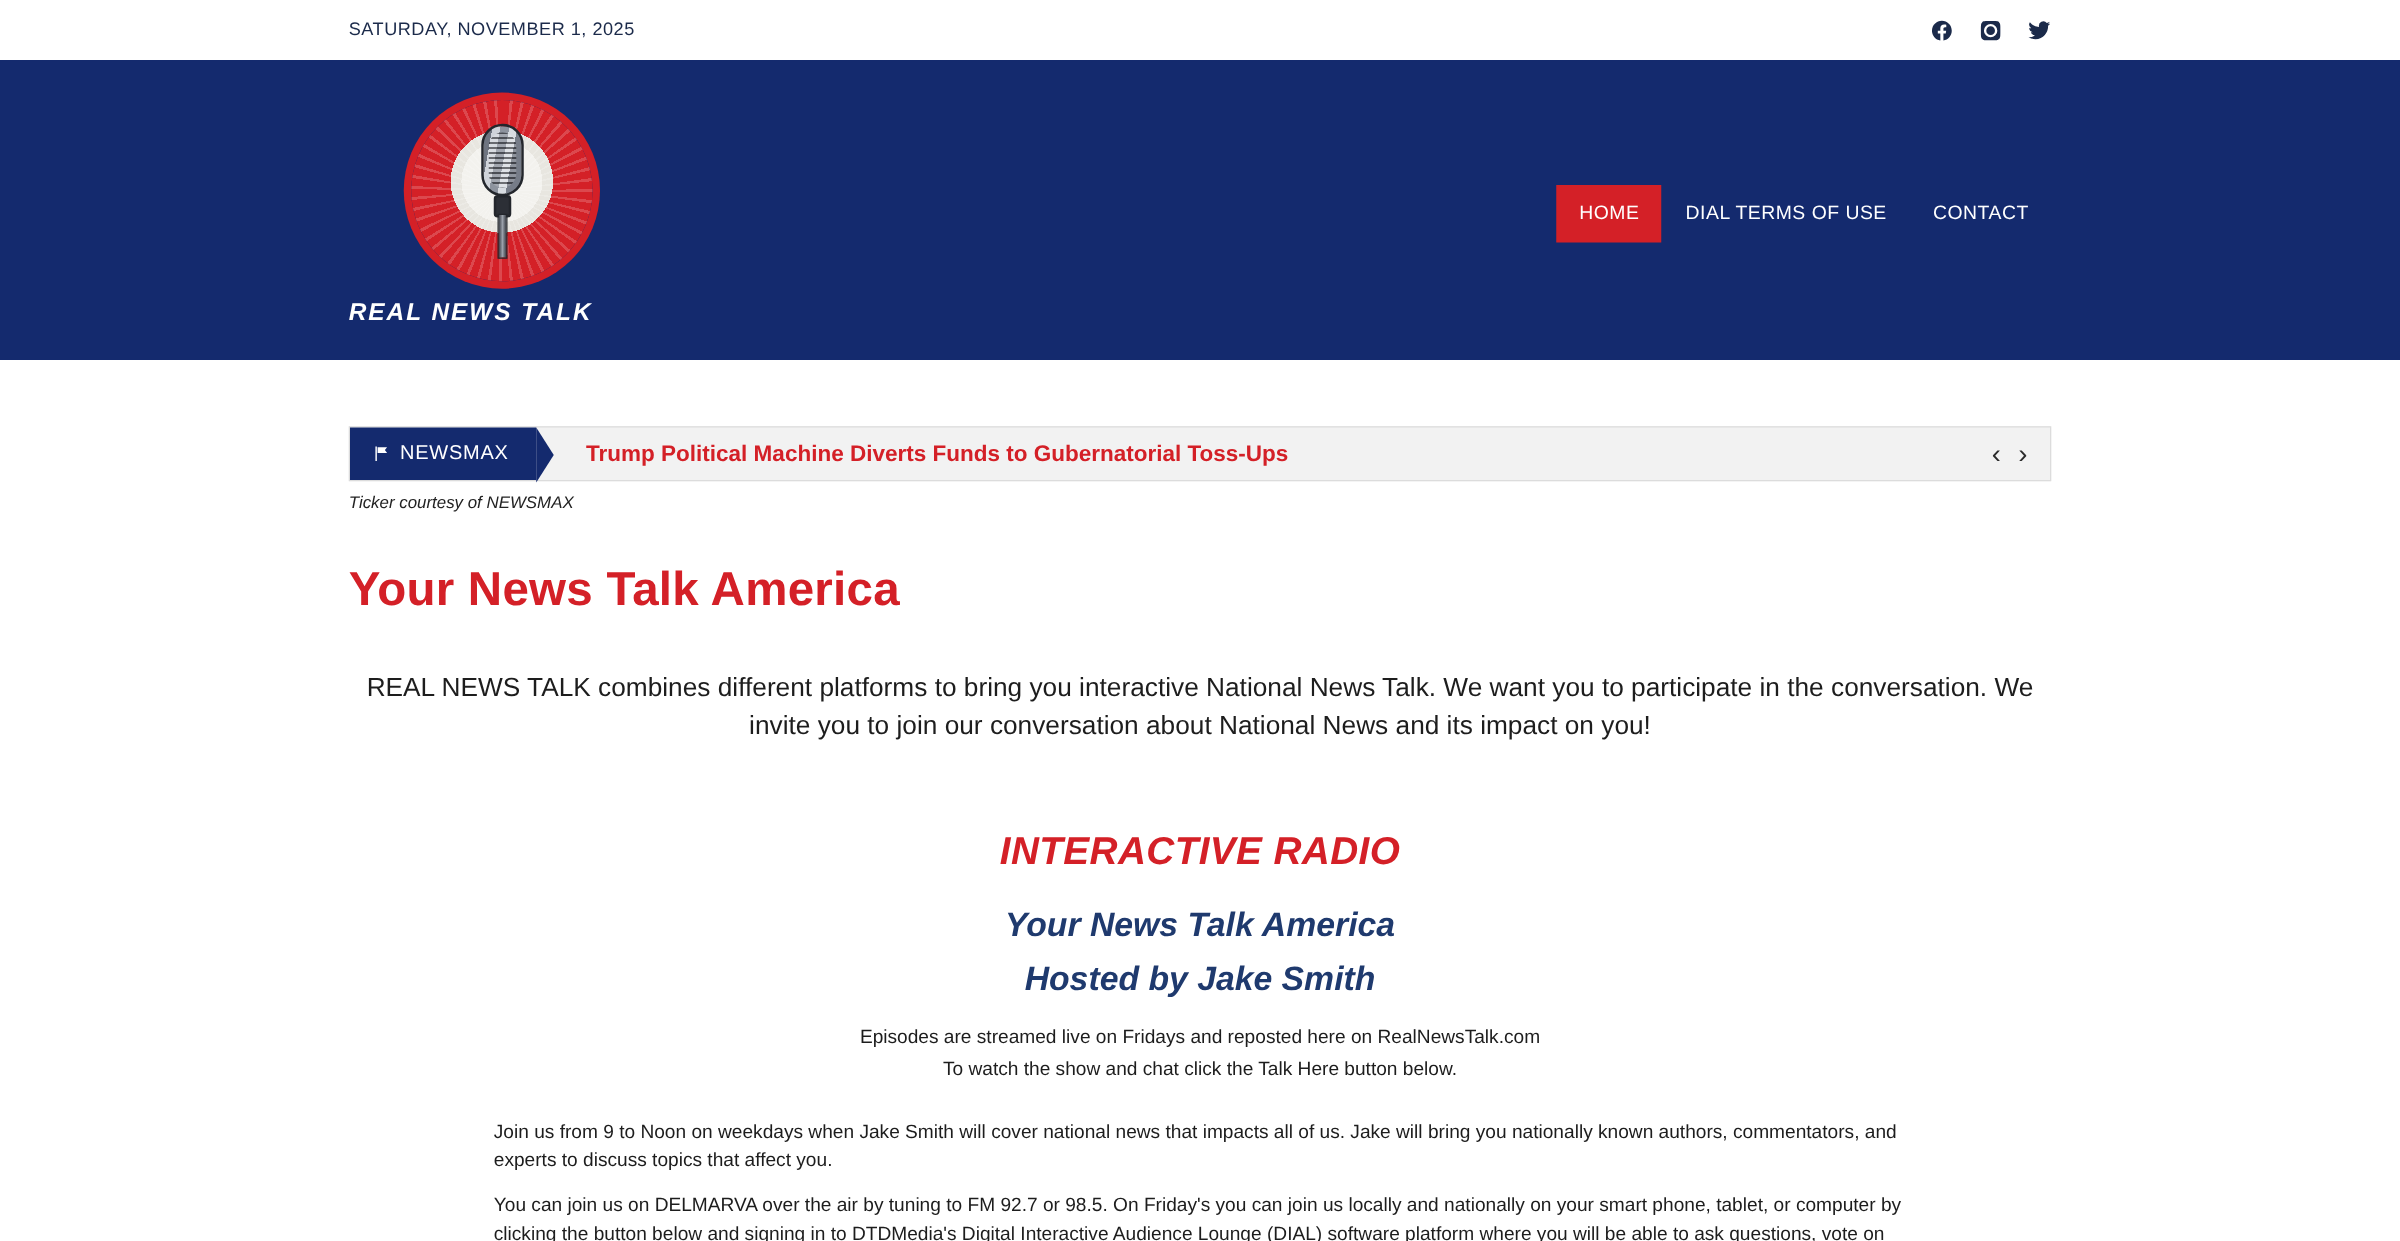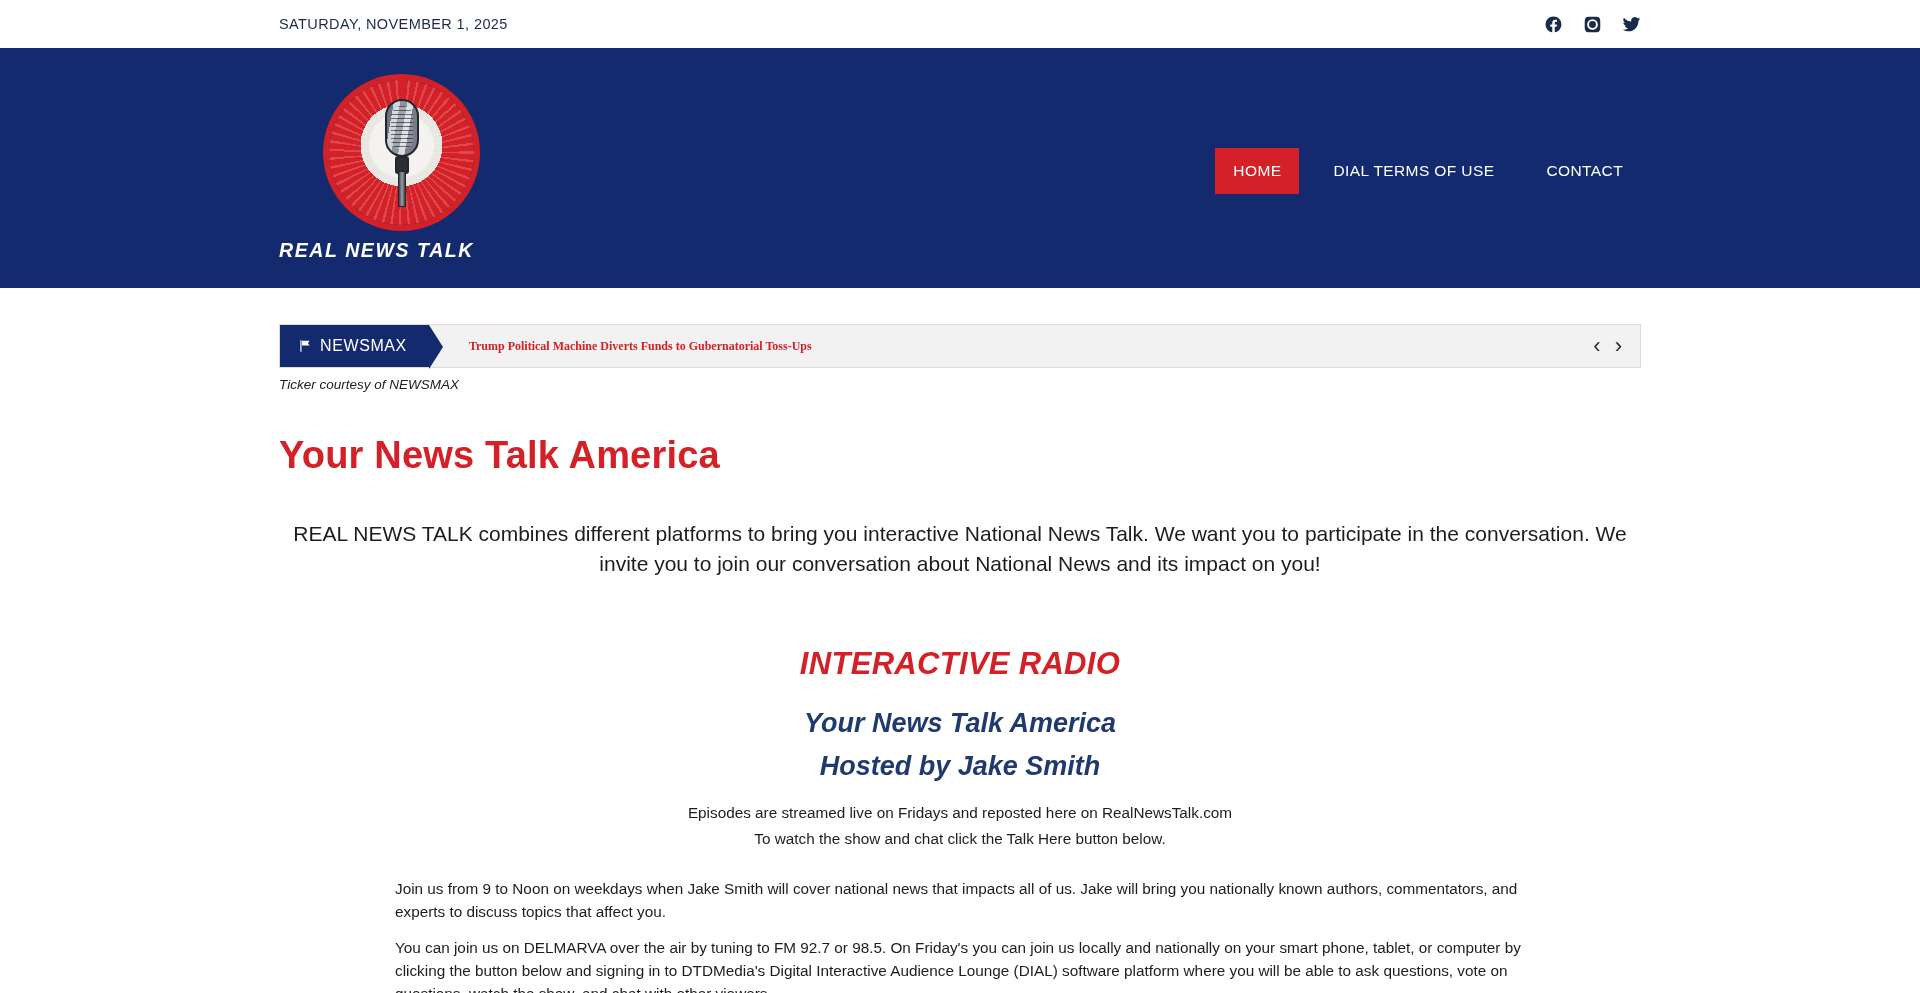--- a/index.html
+++ b/index.html
@@ -106,21 +106,21 @@
     margin-top: 14px;
     color: #ffffff;
     font-weight: bold;
     font-style: italic;
     font-size: 19.5px;
     letter-spacing: 1.6px;
   }
   .nav {
     display: flex;
     align-items: center;
-    gap: 16px;
+    gap: 1px;
     margin-top: 6px;
   }
   .nav a {
     color: #ffffff;
     text-decoration: none;
     font-size: 15.5px;
     letter-spacing: 0.4px;
     padding: 14px 18px;
     text-transform: uppercase;
     display: block;
@@ -128,21 +128,21 @@
   .nav a.active {
     background: #d42027;
   }
 
   
   .content {
     width: 1362px;
     margin: 0 auto;
   }
   .ticker-wrap {
-    margin-top: 36px;
+    margin-top: 53px;
     display: flex;
     align-items: stretch;
     background: #f2f2f2;
     border: 1px solid #dcdcdc;
     height: 44px;
   }
   .ticker-label {
     background: #142a6e;
     color: #fff;
     display: flex;
@@ -161,23 +161,22 @@
     border-top: 22px solid transparent;
     border-bottom: 22px solid transparent;
     border-left: 14px solid #142a6e;
   }
   .ticker-head {
     flex: 1;
     display: flex;
     align-items: center;
     padding-left: 40px;
     color: #d42027;
-    font-size: 12px;
+    font-size: 18px;
     font-weight: 600;
-    font-family: Liberation Serif, serif;
   }
   .ticker-nav {
     display: flex;
     align-items: center;
     gap: 14px;
     padding-right: 18px;
     color: #333;
   }
   .ticker-nav span {
     cursor: pointer;

